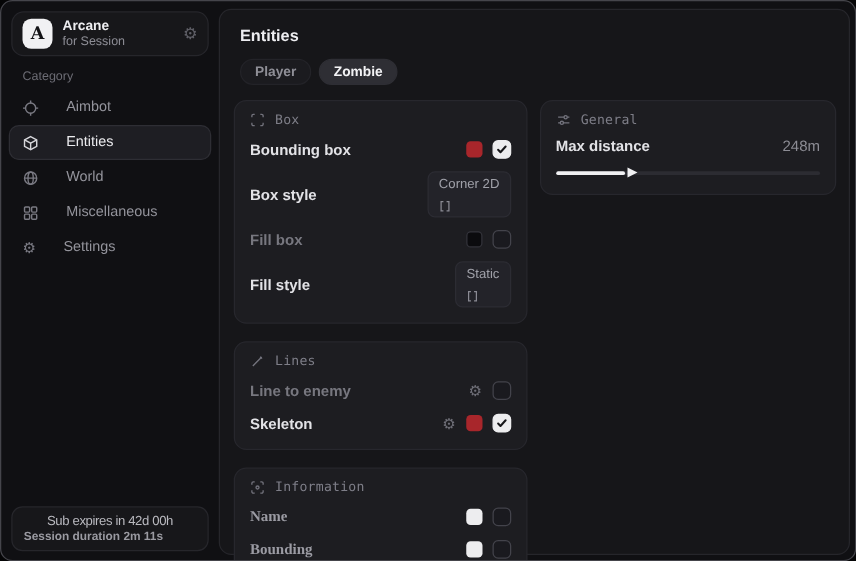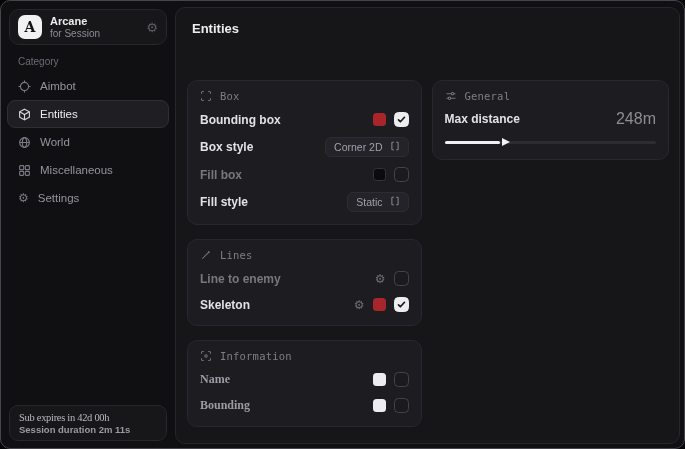--- a/index.html
+++ b/index.html
@@ -14,28 +14,28 @@
     border:1px solid #26262b;border-radius:10px;display:flex;align-items:center;padding:0 8px;gap:8px;}
   .logo-badge{width:24px;height:24px;border-radius:7px;background:#f1f1f3;color:#131316;
     display:flex;align-items:center;justify-content:center;font-family:"DejaVu Serif",serif;
     font-weight:700;font-size:14px;}
   .logo-text{flex:1;line-height:1.15;}
   .logo-title{font-size:11px;font-weight:700;color:#ededf0;}
   .logo-sub{font-size:10px;color:#8d8d95;}
   .gear{font-family:"DejaVu Sans",sans-serif;color:#5f5f67;font-size:13px;line-height:1;cursor:pointer;}
   .cat-label{position:absolute;left:17px;top:55px;font-size:10px;color:#6c6c74;}
   .nav{position:absolute;left:6px;right:6px;top:71px;display:flex;flex-direction:column;gap:0;}
-  .nav-item{height:28px;display:flex;align-items:center;gap:9px;padding:0 10px;border-radius:8px;
+  .nav-item{height:28px;display:flex;align-items:center;gap:22px;padding:0 10px;border-radius:8px;
     color:#94949c;font-size:11.5px;cursor:pointer;border:1px solid transparent;}
   .nav-item .nicon{display:flex;color:#7a7a83;}
   .nav-item.selected{background:#1e1e23;border-color:#2e2e34;color:#ececef;}
   .nav-item.selected .nicon{color:#d6d6da;}
   .status-card{position:absolute;left:8px;right:8px;bottom:7px;height:36px;background:#17171a;
     border:1px solid #26262b;border-radius:9px;padding:4px 9px;display:flex;flex-direction:column;justify-content:center;}
-  .status-line1{font-family:Liberation Serif, serif;font-size:10.5px;color:#b9b9bf;letter-spacing:-0.3px;}
+  .status-line1{font-family:Liberation Sans, sans-serif;font-size:10.5px;color:#b9b9bf;letter-spacing:-0.3px;text-align:center;}
   .status-line2{font-size:9.5px;font-weight:700;color:#9a9aa1;margin-top:1px;}
 
   
   .panel{position:absolute;left:174px;top:6px;width:505px;height:437px;background:#161619;
     border:1px solid #26262b;border-radius:10px;}
   .page-title{position:absolute;left:16px;top:13px;font-size:13px;font-weight:700;color:#ededf0;}
   .tabs{position:absolute;left:16px;top:39px;display:flex;gap:6px;}
   .tab{height:21px;display:flex;align-items:center;padding:0 11px;border-radius:999px;
     font-size:11px;font-weight:600;cursor:pointer;}
   .tab.inactive{background:#1b1b1f;color:#8f8f97;border:1px solid #232328;}
@@ -53,27 +53,27 @@
   .rlabel.dim{color:#77777f;font-weight:600;}
   .rlabel.mid{color:#9b9ba3;font-weight:600;font-family:Liberation Serif, serif;}
   .controls{display:flex;align-items:center;gap:8px;}
   .swatch{width:13px;height:13px;border-radius:3.5px;display:inline-block;cursor:pointer;}
   .swatch.bordered{border:1px solid #33333a;}
   .chk{width:15px;height:15px;border-radius:4.5px;display:flex;align-items:center;justify-content:center;cursor:pointer;}
   .chk.off{background:#1a1a1f;border:1px solid #43434b;}
   .chk.on{background:#ededef;border:1px solid #ededef;}
   .dd{display:flex;align-items:flex-start;gap:7px;background:#232329;border:1px solid #2c2c33;
     border-radius:6px;padding:3px 8px;font-size:10.5px;color:#a0a1a9;cursor:pointer;
-    font-family:"Liberation Sans",sans-serif;}
+    font-family:"Liberation Sans",sans-serif;flex-direction:column;}
   .dd .dicon{display:flex;color:#8a8a93;}
   .rowgear{font-family:"DejaVu Sans",sans-serif;color:#6f6f78;font-size:12px;line-height:1;cursor:pointer;}
 
   
   .gen-row{display:flex;align-items:center;justify-content:space-between;margin-top:8px;}
-  .gen-value{font-size:16px;color:#8c8c94;}
+  .gen-value{font-size:12px;color:#8c8c94;}
   .slider{margin-top:9px;position:relative;height:10px;display:flex;align-items:center;cursor:pointer;}
   .track{width:100%;height:3px;background:#2c2c32;border-radius:2px;position:relative;}
   .fill{height:3px;background:#f1f1f3;border-radius:2px;position:relative;}
   .thumb{position:absolute;right:-2px;top:50%;transform:translate(100%,-50%);width:0;height:0;
     border-top:4px solid transparent;border-bottom:4px solid transparent;border-left:8px solid #f1f1f3;}
   svg{display:block;}
 </style>
 </head>
 <body>
 
@@ -145,20 +145,28 @@
 
     <div class="status-card">
       <div class="status-line1">Sub expires in 42d 00h</div>
       <div class="status-line2">Session duration 2m 11s</div>
     </div>
   </aside>
 
   <main class="panel">
     <div class="page-title">Entities</div>
 
+    <div class="tabs">
+      <div class="tab inactive">
+        <span>Player</span>
+      </div>
+      <div class="tab active">
+        <span>Zombie</span>
+      </div>
+    </div>
 
     <div class="columns">
       <div class="col-left">
 
         <section class="card">
           <div class="card-head">
             <span class="cicon">
               <svg width="12" height="12" viewBox="0 0 16 16" fill="none" stroke="currentColor" stroke-width="1.4">
                 <path d="M2 5V3.5A1.5 1.5 0 0 1 3.5 2H5M11 2h1.5A1.5 1.5 0 0 1 14 3.5V5M14 11v1.5a1.5 1.5 0 0 1-1.5 1.5H11M5 14H3.5A1.5 1.5 0 0 1 2 12.5V11"></path>
               </svg>

